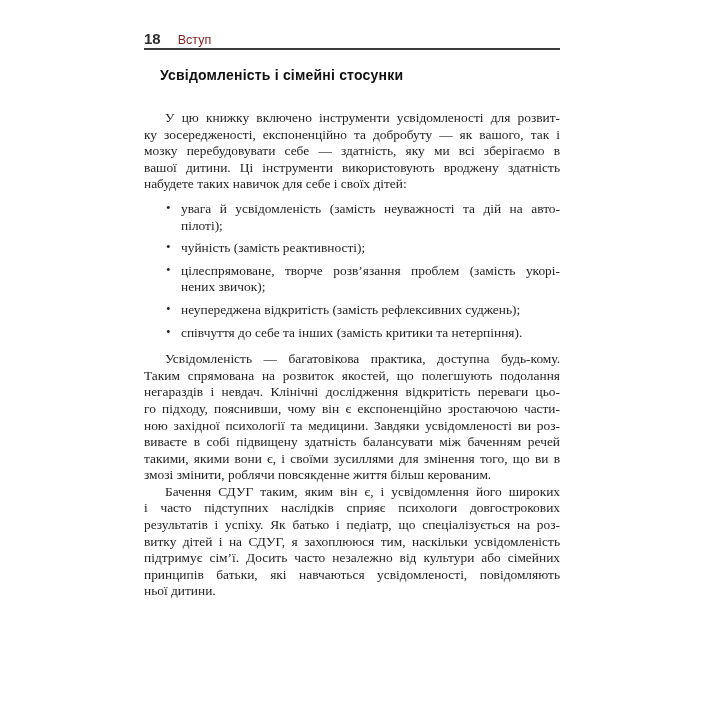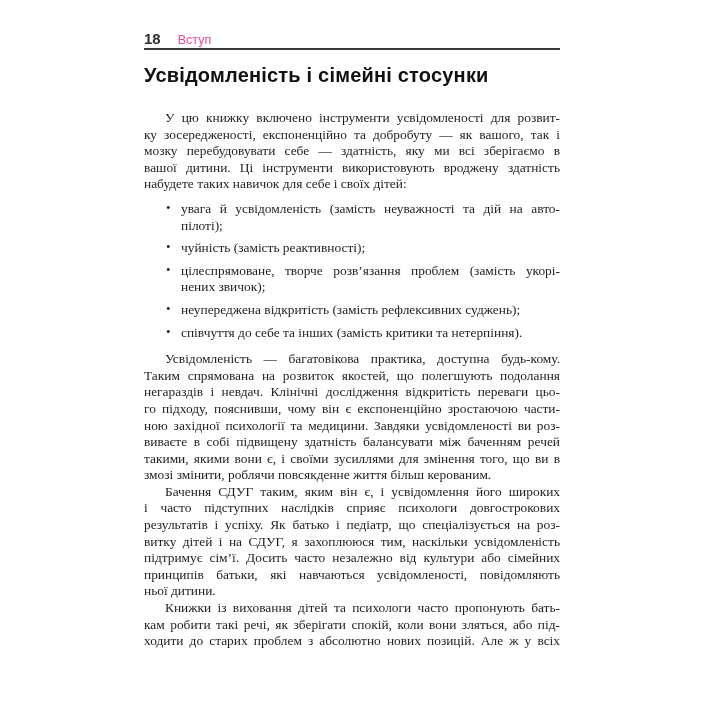--- a/index.html
+++ b/index.html
@@ -27,36 +27,36 @@
     font-family: "Liberation Sans", sans-serif;
     height: 15px;
   }
   .pagenum {
     font-weight: bold;
     font-size: 15px;
     color: #2e2e2e;
   }
   .section {
     font-size: 12.5px;
-    color: #ec4899;
+    color: #7f1d1d;
     margin-left: 17px;
   }
   .rule {
     height: 2px;
     background: #3a3a3a;
     margin-top: 3px;
   }
   .title {
     font-family: "Liberation Sans", sans-serif;
     font-weight: bold;
-    font-size: 20px;
+    font-size: 14px;
     line-height: 23px;
     color: #111111;
     letter-spacing: 0.2px;
-    margin: 14px 0 0 0;
+    margin: 14px 0 0 16px;
   }
   .bodytext {
     margin-top: 23px;
     font-size: 13.4px;
     line-height: 16.6px;
   }
   .line {
     text-align: justify;
     text-align-last: justify;
   }
@@ -163,20 +163,15 @@
       </div>
     <div class="para indent">
         <div class="line">Бачення СДУГ таким, яким він є, і усвідомлення його широких</div>
         <div class="line">і часто підступних наслідків сприяє психологи довгострокових</div>
         <div class="line">результатів і успіху. Як батько і педіатр, що спеціалізується на роз-</div>
         <div class="line">витку дітей і на СДУГ, я захоплююся тим, наскільки усвідомленість</div>
         <div class="line">підтримує сім’ї. Досить часто незалежно від культури або сімейних</div>
         <div class="line">принципів батьки, які навчаються усвідомленості, повідомляють</div>
         <div class="line">ньої дитини.</div>
       </div>
-    <div class="para indent cont">
-        <div class="line">Книжки із виховання дітей та психологи часто пропонують бать-</div>
-        <div class="line">кам робити такі речі, як зберігати спокій, коли вони зляться, або під-</div>
-        <div class="line">ходити до старих проблем з абсолютно нових позицій. Але ж у всіх</div>
-      </div>
 
   </div>
 </div>
 
 </body></html>

